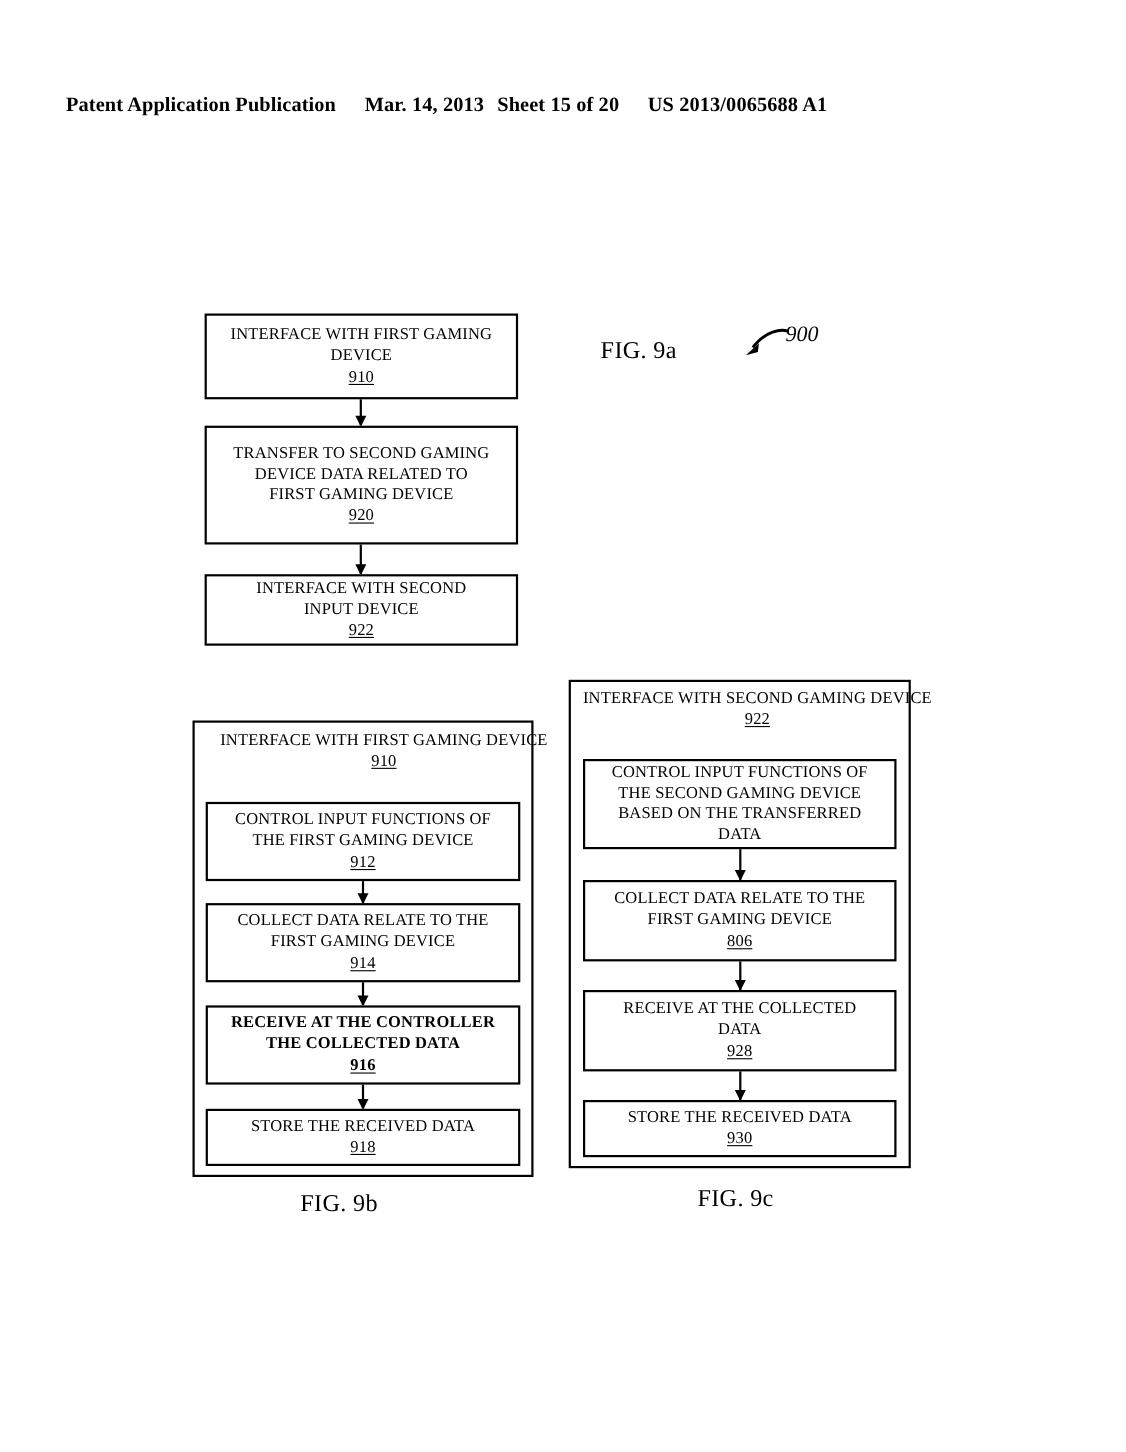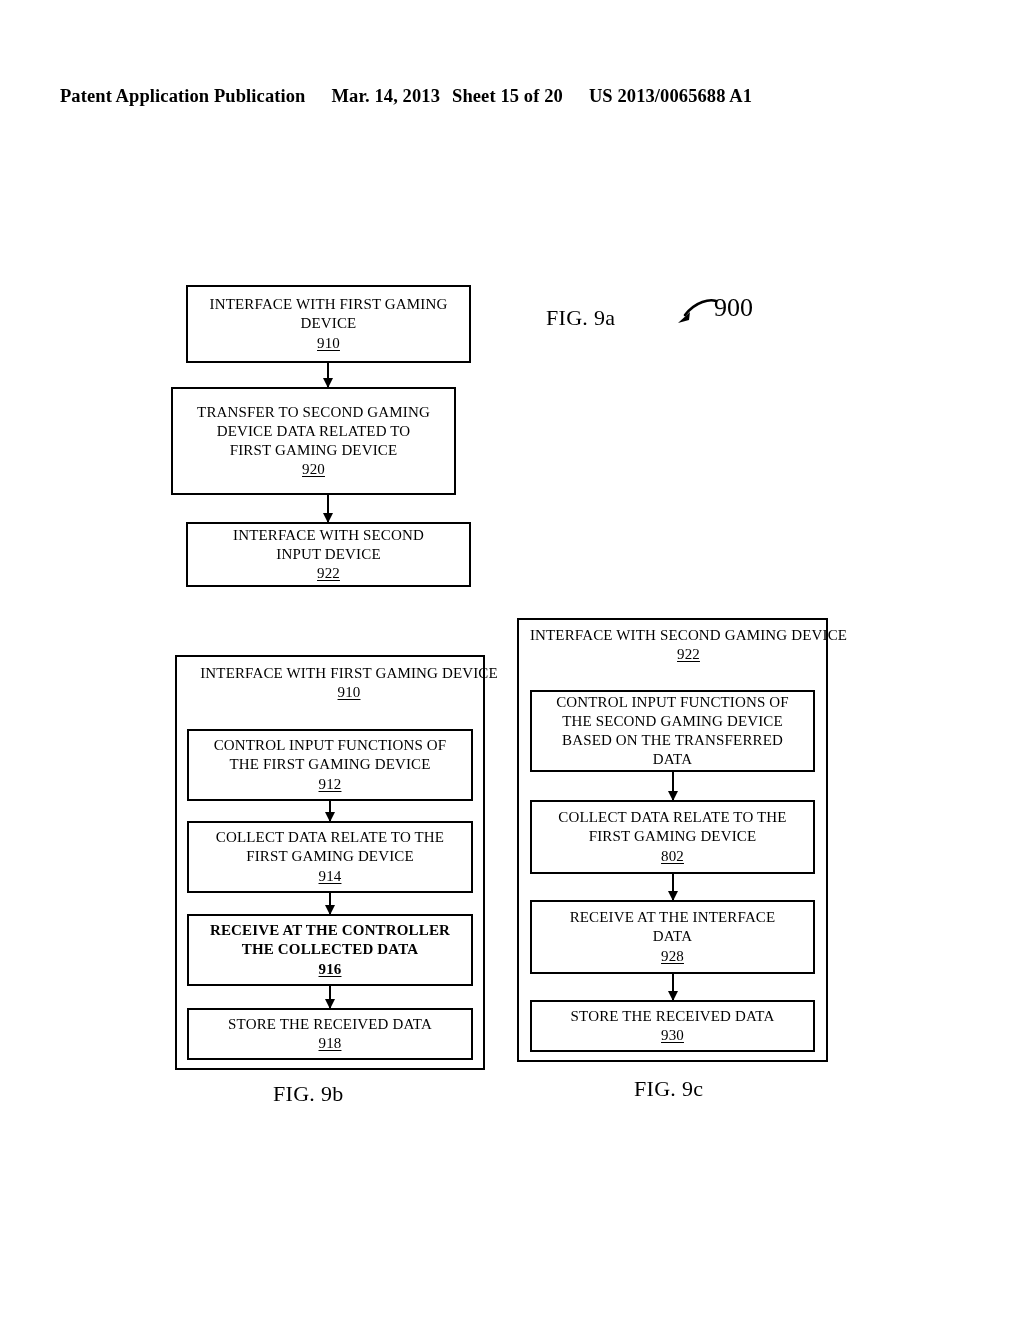--- a/index.html
+++ b/index.html
@@ -96,22 +96,23 @@
   .fig-caption {
     position: absolute;
     font-size: 22px;
     letter-spacing: 0.3px;
     white-space: nowrap;
   }
 
   
   .lead-num {
     position: absolute;
-    font-size: 26px;
+    font-size: 20px;
     white-space: nowrap;
+    font-style: italic;
   }
   .lead-arrow {
     position: absolute;
   }
 </style>
 </head>
 <body>
 
 <div class="page-header">
   <span class="seg">Patent Application Publication</span><span class="gap-lg"></span><span class="seg">Mar. 14, 2013</span><span class="gap-md"></span><span class="seg">Sheet 15 of 20</span><span class="gap-lg"></span><span class="seg">US 2013/0065688 A1</span>
@@ -120,21 +121,21 @@
 <div>
 
   <div class="pbox" style="left:186px; top:285px; width:285px; height:78px;">
     <span class="ln">INTERFACE WITH FIRST GAMING</span>
     <span class="ln">DEVICE</span>
     <span class="refnum">910</span>
   </div>
 
   <div class="arrow" style="left:327px; top:363px; height:24px;"></div>
 
-  <div class="pbox" style="left:171px; top:387px; width:285px; height:108px;">
+  <div class="pbox" style="left:186px; top:387px; width:285px; height:108px;">
     <span class="ln">TRANSFER TO SECOND GAMING</span>
     <span class="ln">DEVICE DATA RELATED TO</span>
     <span class="ln">FIRST GAMING DEVICE</span>
     <span class="refnum">920</span>
   </div>
 
   <div class="arrow" style="left:327px; top:495px; height:27px;"></div>
 
   <div class="pbox" style="left:186px; top:522px; width:285px; height:65px;">
     <span class="ln">INTERFACE WITH SECOND</span>
@@ -208,27 +209,27 @@
     <span class="ln">THE SECOND GAMING DEVICE</span>
     <span class="ln">BASED ON THE TRANSFERRED</span>
     <span class="ln">DATA</span>
   </div>
 
   <div class="arrow" style="left:672px; top:772px; height:28px;"></div>
 
   <div class="pbox" style="left:530px; top:800px; width:285px; height:74px;">
     <span class="ln">COLLECT DATA RELATE TO THE</span>
     <span class="ln">FIRST GAMING DEVICE</span>
-    <span class="refnum">802</span>
+    <span class="refnum">806</span>
   </div>
 
   <div class="arrow" style="left:672px; top:874px; height:26px;"></div>
 
   <div class="pbox" style="left:530px; top:900px; width:285px; height:74px;">
-    <span class="ln">RECEIVE AT THE INTERFACE</span>
+    <span class="ln">RECEIVE AT THE COLLECTED</span>
     <span class="ln">DATA</span>
     <span class="refnum">928</span>
   </div>
 
   <div class="arrow" style="left:672px; top:974px; height:26px;"></div>
 
   <div class="pbox" style="left:530px; top:1000px; width:285px; height:52px;">
     <span class="ln">STORE THE RECEIVED DATA</span>
     <span class="refnum">930</span>
   </div>

